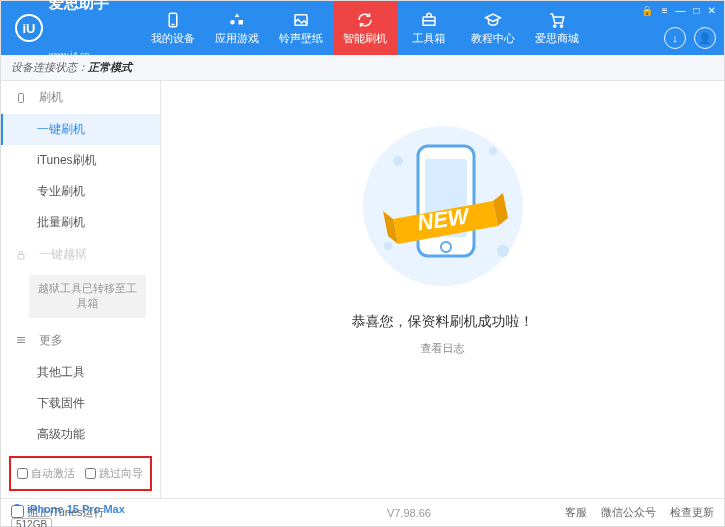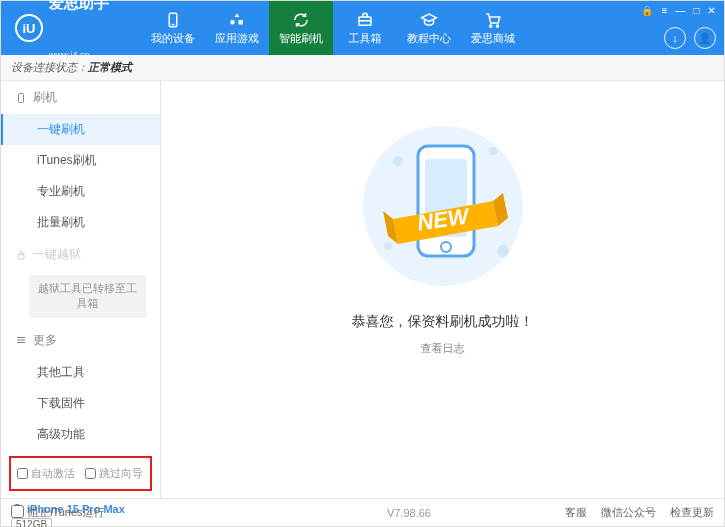--- a/index.html
+++ b/index.html
@@ -8,38 +8,38 @@
 
 
 .titlebar { height: 54px; background: #2b8cf0; display: flex; align-items: stretch; color: #fff; }
 .brand { display: flex; align-items: center; padding: 0 14px; min-width: 140px; }
 .brand-logo { width: 28px; height: 28px; border: 2px solid #fff; border-radius: 50%; display: flex; align-items: center; justify-content: center; font-weight: bold; font-size: 13px; margin-right: 6px; }
 .brand-text { display: flex; flex-direction: column; line-height: 1.1; gap: 40px; }
 .brand-name { font-size: 15px; font-weight: bold; }
 .brand-url { font-size: 9px; opacity: .9; }
 .nav { display: flex; flex: 1; }
 .nav-item { width: 64px; display: flex; flex-direction: column; align-items: center; justify-content: center; font-size: 11px; cursor: pointer; }
-.nav-item.active { background: #15803d; }
+.nav-item.active { background: #ef4444; }
 .nav-icon { width: 20px; height: 18px; display: flex; align-items: center; justify-content: center; margin-bottom: 2px; }
 .title-right { display: flex; flex-direction: column; align-items: flex-end; justify-content: space-between; padding: 4px 8px 6px; }
 .win-ctrl { display: flex; gap: 8px; font-size: 10px; }
 .win-ctrl span { cursor: pointer; }
 .circ-btns { display: flex; gap: 8px; }
 .circ { width: 22px; height: 22px; border: 1.5px solid rgba(255,255,255,.9); border-radius: 50%; display: flex; align-items: center; justify-content: center; font-size: 11px; cursor: pointer; }
 
 
 .status { height: 26px; background: #f5f7fa; border-bottom: 1px solid #e5e5e5; font-size: 11px; color: #666; display: flex; align-items: center; padding: 0 10px; font-style: italic; }
 .status b { color: #333; }
 
 
 .body { flex: 1; display: flex; min-height: 0; }
 
 
 .sidebar { width: 160px; border-right: 1px solid #e5e5e5; display: flex; flex-direction: column; font-size: 12px; color: #555; }
-.sb-group { display: flex; align-items: center; padding: 8px 14px; color: #888; gap: 6px; }
+.sb-group { display: flex; align-items: center; padding: 8px 14px; color: #888; gap: 12px; }
 .sb-item { padding: 7px 14px 7px 36px; cursor: pointer; color: #555; }
 .sb-item.active { background: #eaf3fe; color: #2b8cf0; border-left: 2px solid #2b8cf0; padding-left: 34px; }
 .sb-note { margin: 4px 14px 6px 28px; background: #f2f2f2; color: #999; font-size: 11px; padding: 6px; text-align: center; line-height: 1.4; }
 .sb-checks { border: 2px solid #e02020; margin: 6px 8px; padding: 8px 6px; display: flex; gap: 10px; align-items: center; font-size: 11px; color: #999; }
 .sb-checks label { display: flex; align-items: center; gap: 3px; }
 .sb-checks input { width: 11px; height: 11px; }
 .device { padding: 6px 10px 8px; font-size: 11px; color: #3a8be4; }
 .device .storage { display: inline-block; border: 1px solid #bbb; color: #666; padding: 0 4px; font-size: 10px; border-radius: 2px; margin-top: 3px; }
 .ico { width: 12px; height: 12px; display: inline-flex; }
 
@@ -81,20 +81,29 @@
           </span>
       <span>我的设备</span>
     </div>
     <div class="nav-item">
       <span class="nav-icon">
             <svg viewBox="0 0 24 24" width="18" height="18" fill="#fff">
               <path d="M12 3l3 5h-6zM6 18a3 3 0 100-6 3 3 0 000 6zM14 12h6v6h-6z"></path>
             </svg>
           </span>
       <span>应用游戏</span>
+    </div>
+    <div class="nav-item">
+      <span class="nav-icon">
+            <svg viewBox="0 0 24 24" width="18" height="18" fill="none" stroke="#fff" stroke-width="2">
+              <rect x="4" y="5" width="16" height="14" rx="1"></rect>
+              <path d="M4 15l4-4 5 5 3-3 4 4"></path>
+            </svg>
+          </span>
+      <span>铃声壁纸</span>
     </div>
     <div class="nav-item active">
       <span class="nav-icon">
             <svg viewBox="0 0 24 24" width="18" height="18" fill="none" stroke="#fff" stroke-width="2">
               <path d="M4 12a8 8 0 0114-5M20 12a8 8 0 01-14 5"></path>
               <path d="M18 3v4h-4M6 21v-4h4"></path>
             </svg>
           </span>
       <span>智能刷机</span>
     </div>

